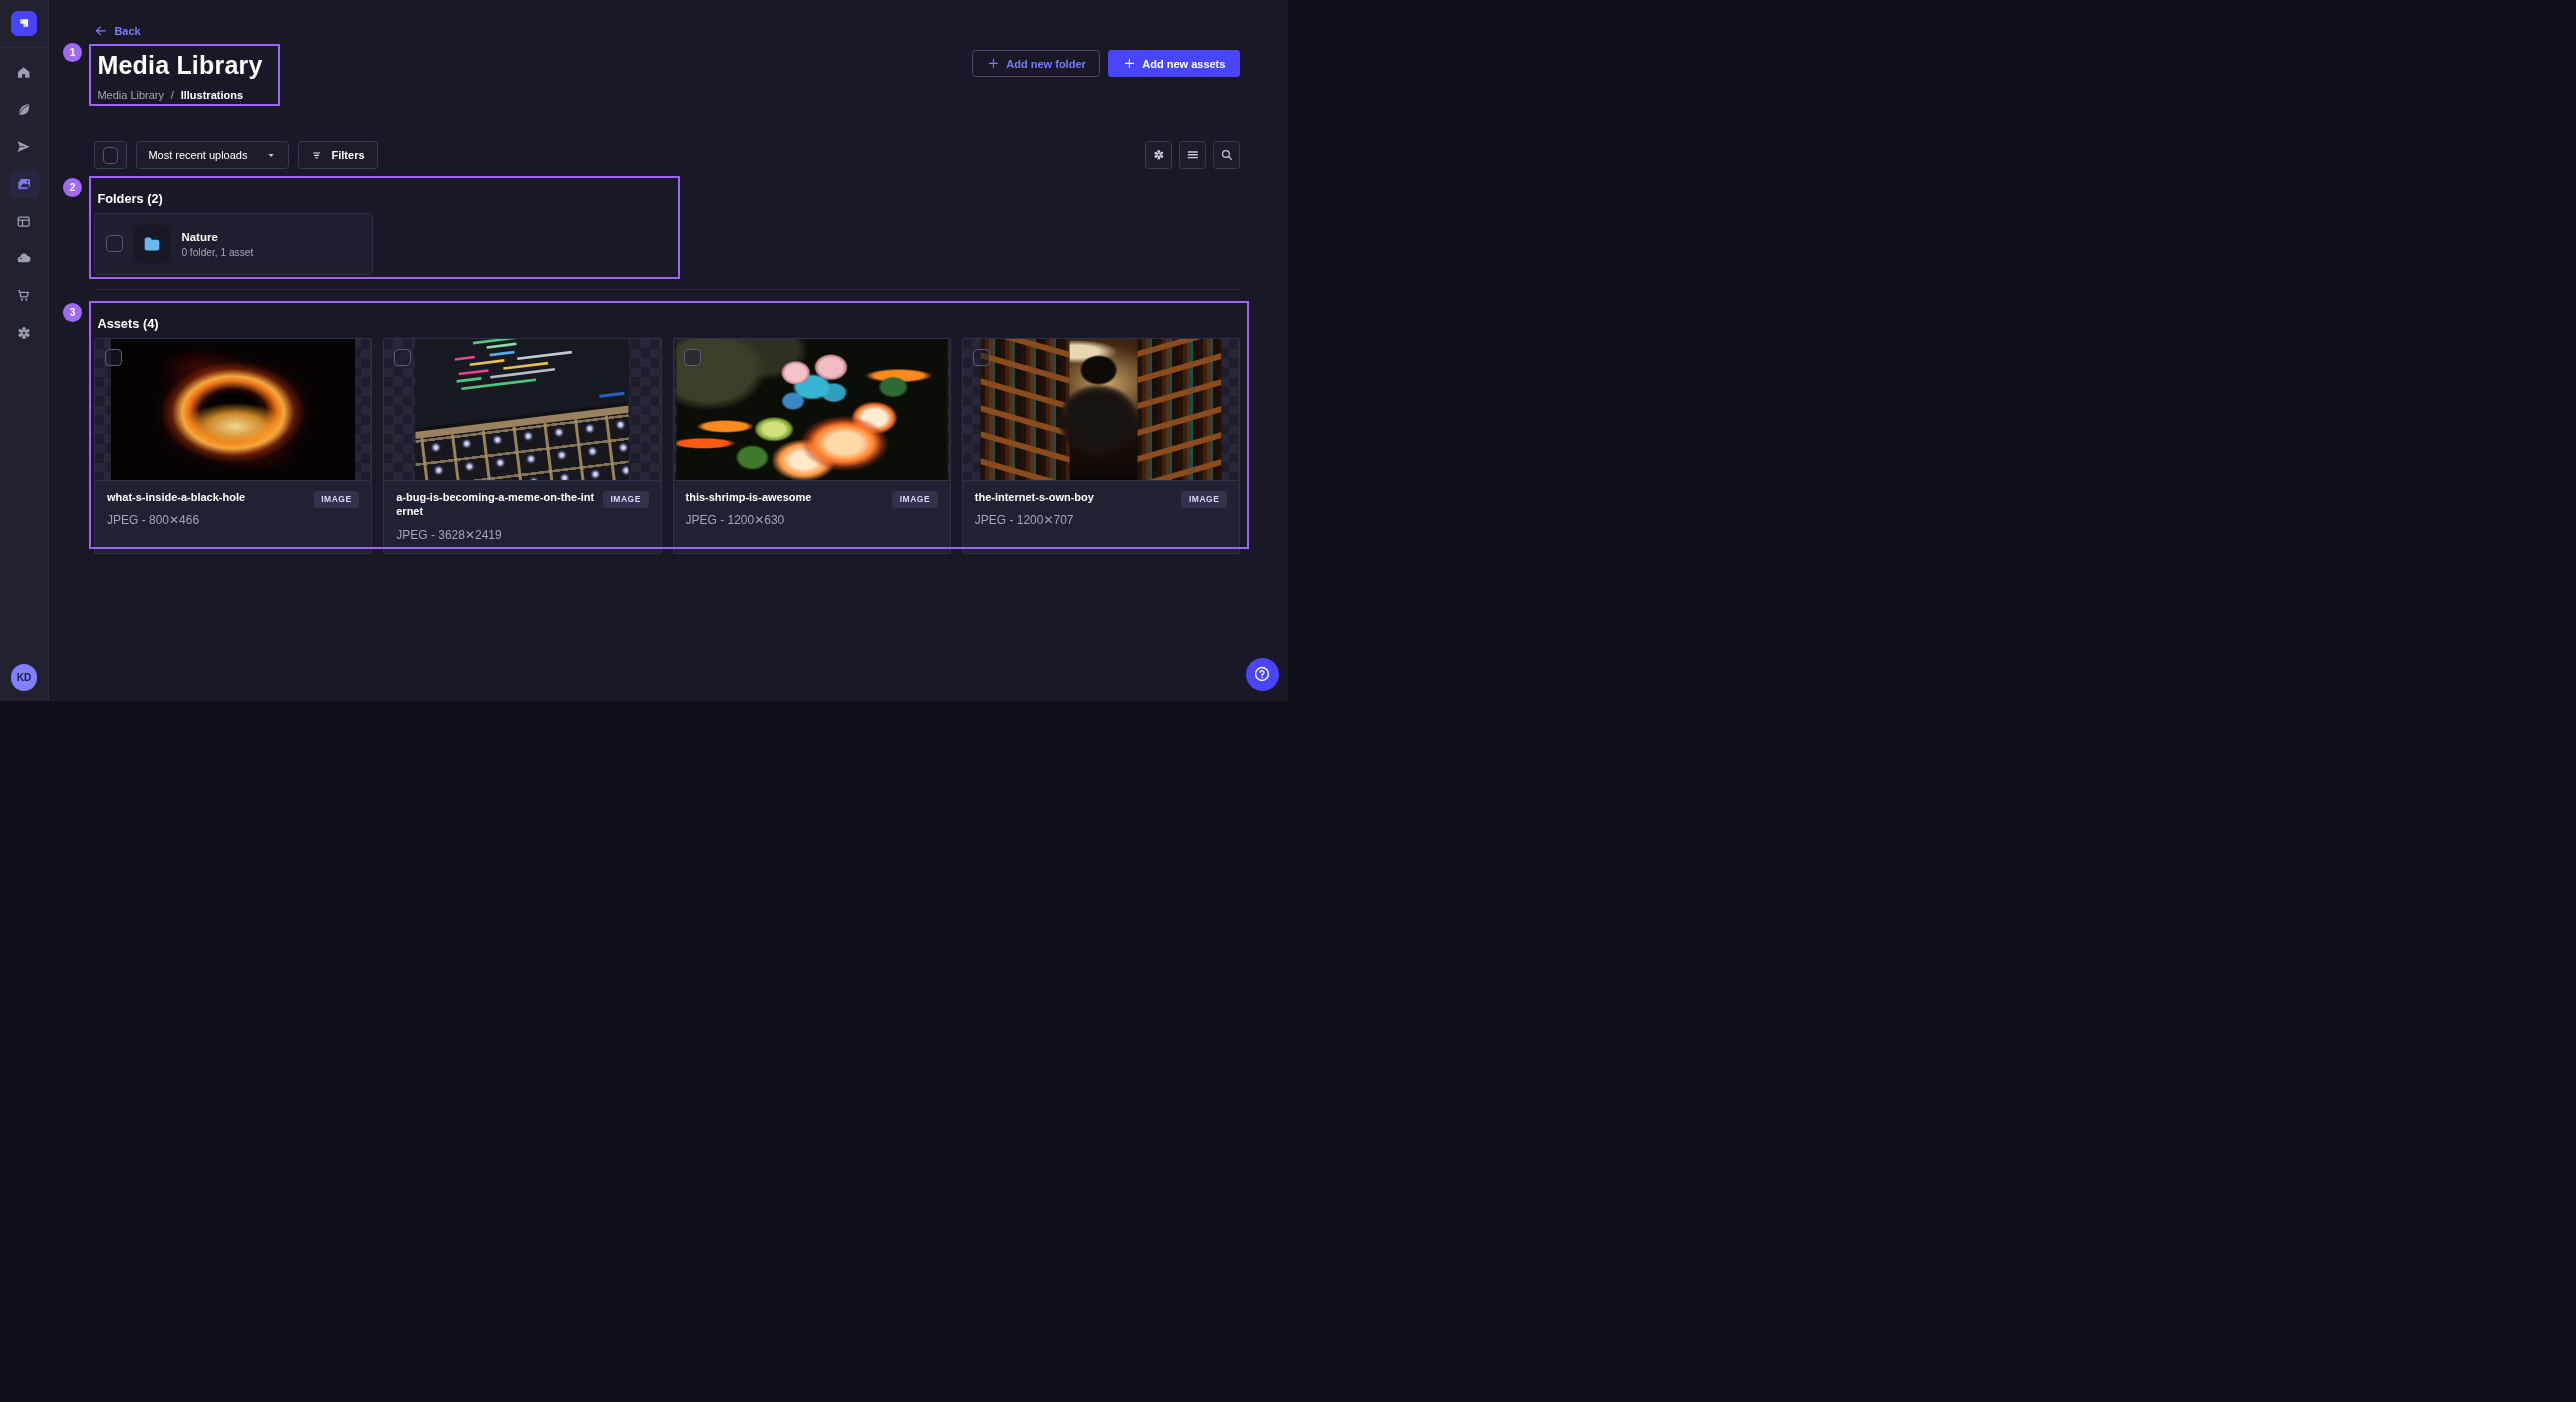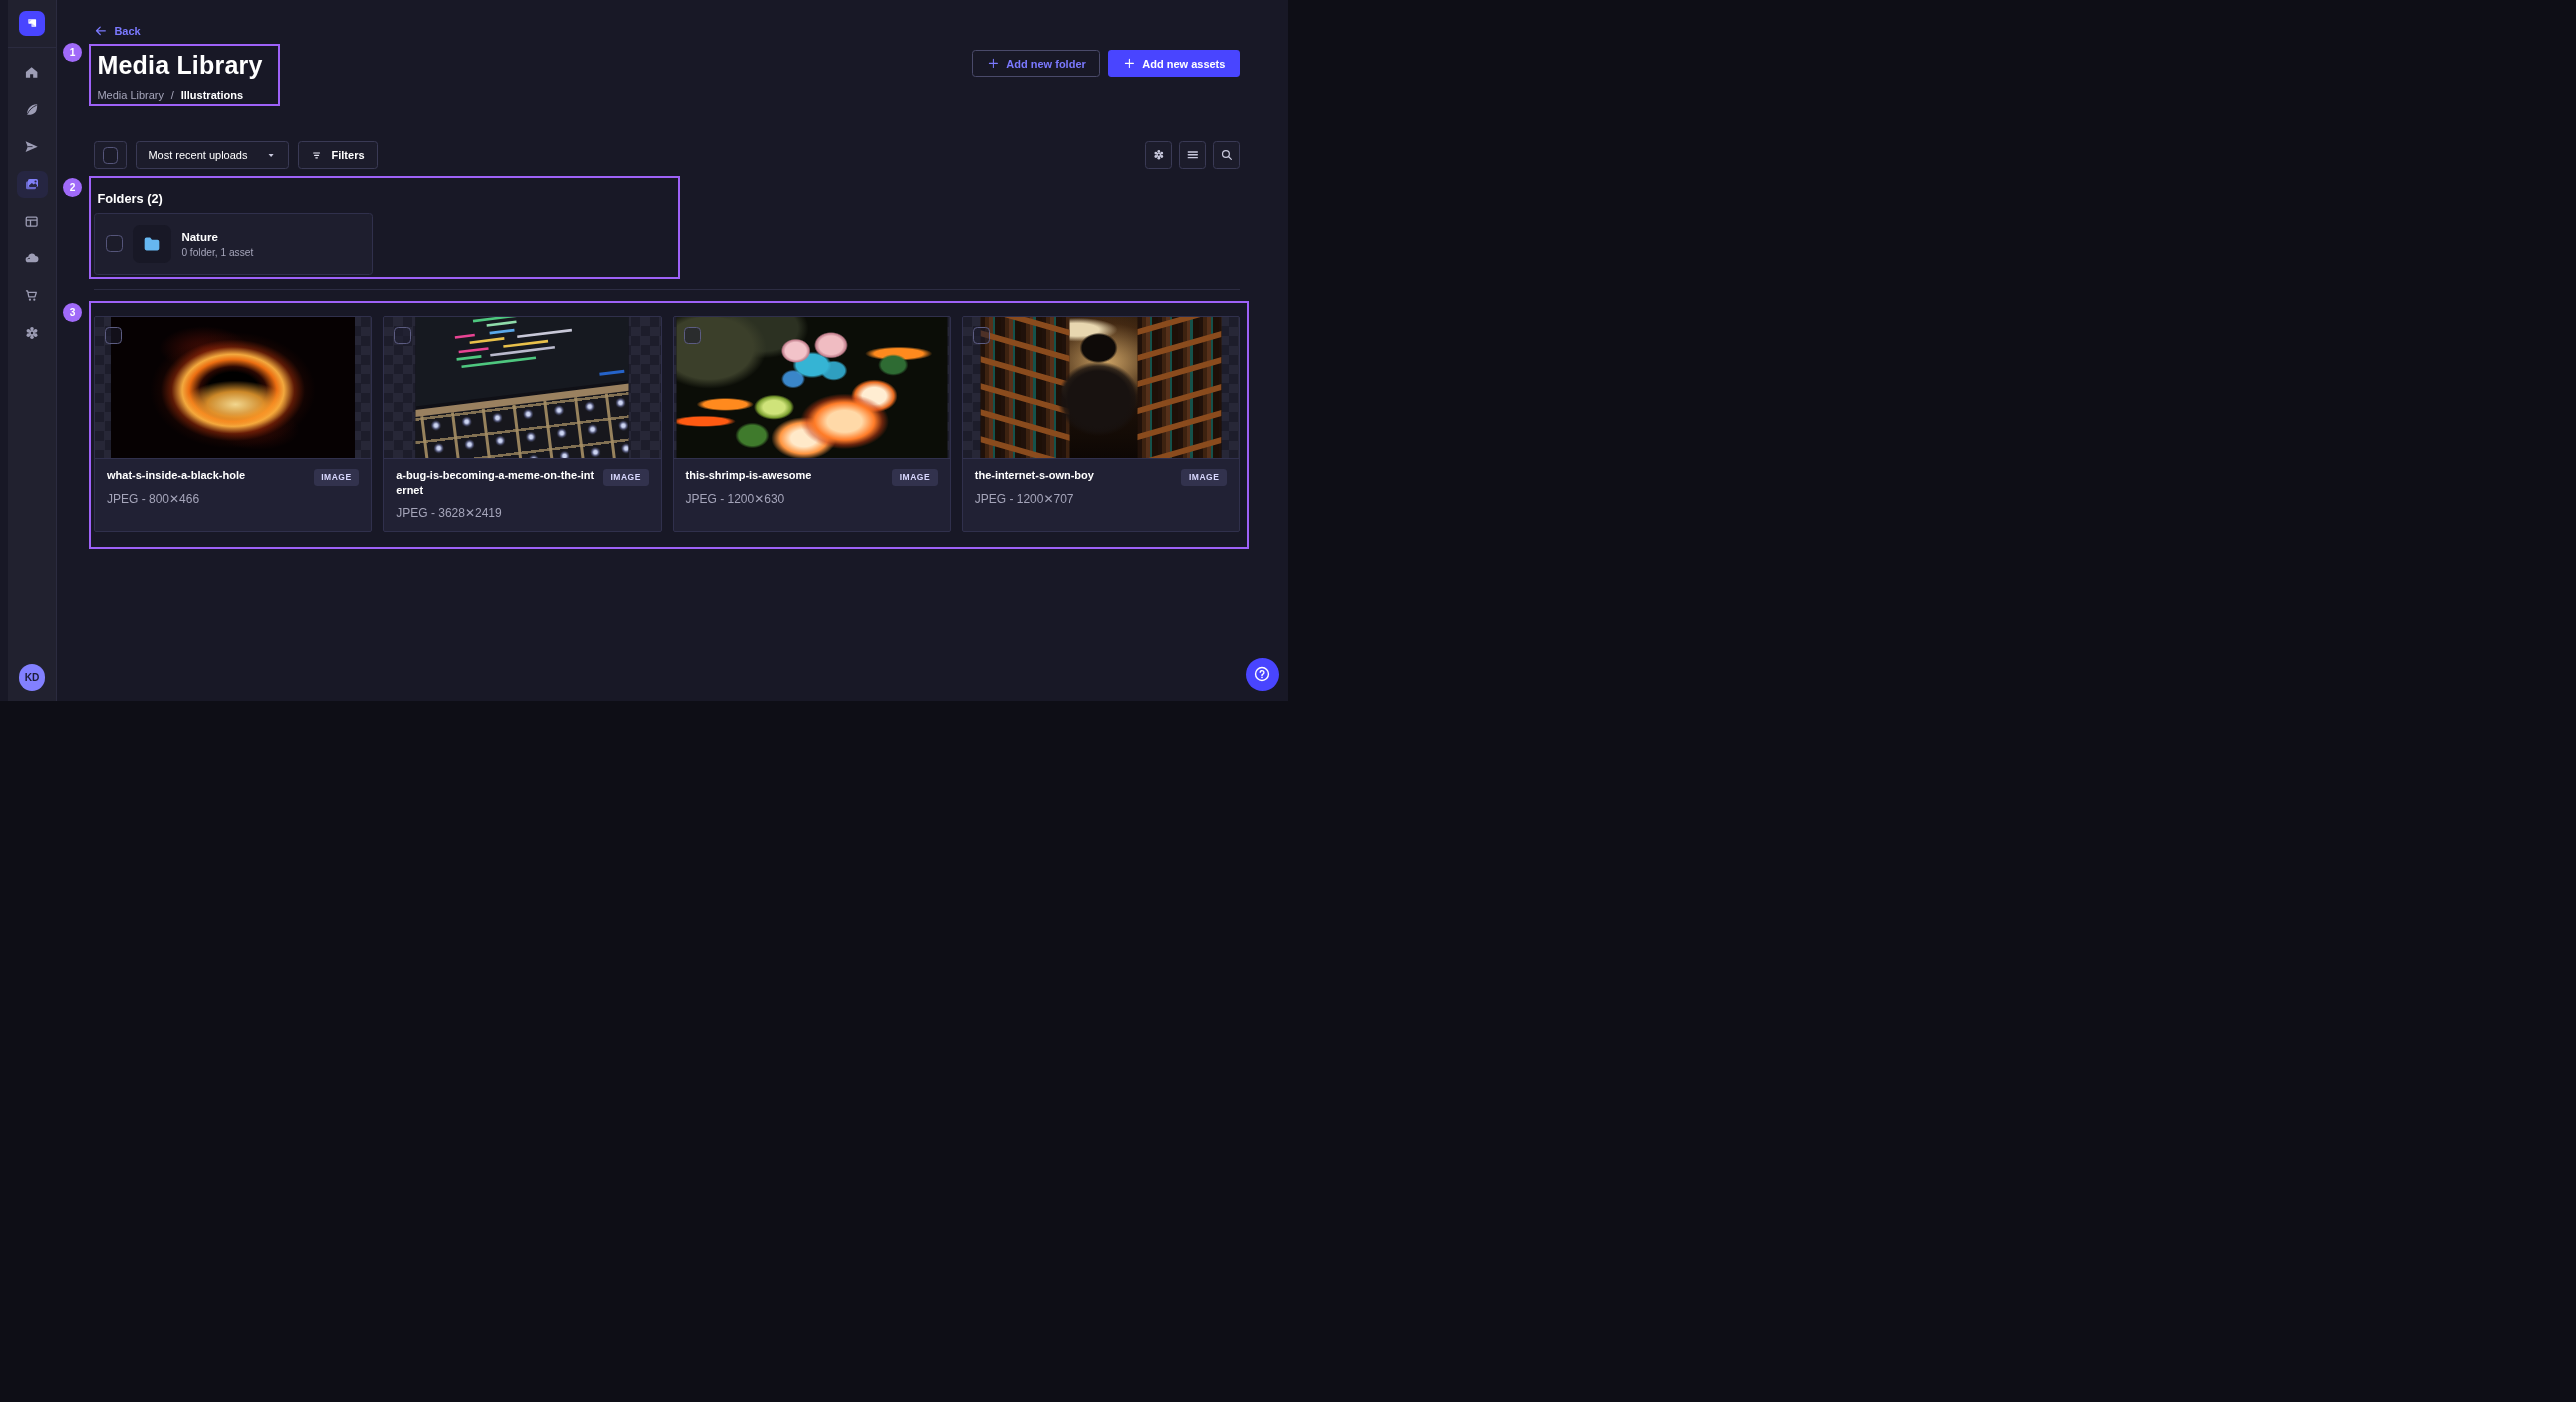--- a/index.html
+++ b/index.html
@@ -5,21 +5,21 @@
   * { margin:0; padding:0; box-sizing:border-box; }
   html,body { background:#0e0e16; }
   body {
     width:1288px; height:701px; position:relative; overflow:hidden;
     background:#181826; color:#fff;
     font-family:"Liberation Sans", sans-serif;
   }
   svg { display:block; }
 
   
-  .sidebar{position:absolute;left:8px;top:0;bottom:0;width:49px;background:#21212f;
+  .sidebar{position:absolute;left:0;top:0;bottom:0;width:49px;background:#21212f;
     border-right:0.9px solid #2b2b3f;display:flex;flex-direction:column;align-items:center;z-index:5;}
   .logo-wrap{width:100%;height:48px;display:flex;align-items:center;justify-content:center;
     border-bottom:0.9px solid #2b2b3f;}
   .logo{width:25.6px;height:25.6px;border-radius:6.8px;background:#4945ff;display:flex;align-items:center;justify-content:center;}
   .nav{list-style:none;margin-top:11px;display:flex;flex-direction:column;gap:10.2px;}
   .nav-btn{width:31px;height:27px;border-radius:6.8px;display:flex;align-items:center;justify-content:center;
     color:#9d9db5;cursor:pointer;}
   .nav-btn.active{background:#262642;color:#807ff8;}
   .avatar{margin-top:auto;margin-bottom:10.2px;width:26.4px;height:26.4px;border-radius:50%;background:#8280ff;
     color:#1c1c38;font-weight:700;font-size:10.2px;display:flex;align-items:center;justify-content:center;cursor:pointer;}
@@ -314,20 +314,21 @@
           <div class="folder-meta">0 folder, 1 asset</div>
         </span>
       </div>
     </div>
   </section>
 
   <div class="divider"></div>
 
   
   <section class="assets-sec">
+    <h2 class="sec-heading">Assets (4)</h2>
     <div class="cards-row">
 
       <div class="asset-card">
         <div class="asset-media">
           <span class="asset-check"></span>
           <div class="asset-art art-blackhole"></div>
         </div>
         <div class="asset-footer">
           <div class="asset-texts">
             <div class="asset-title">what-s-inside-a-black-hole</div>

